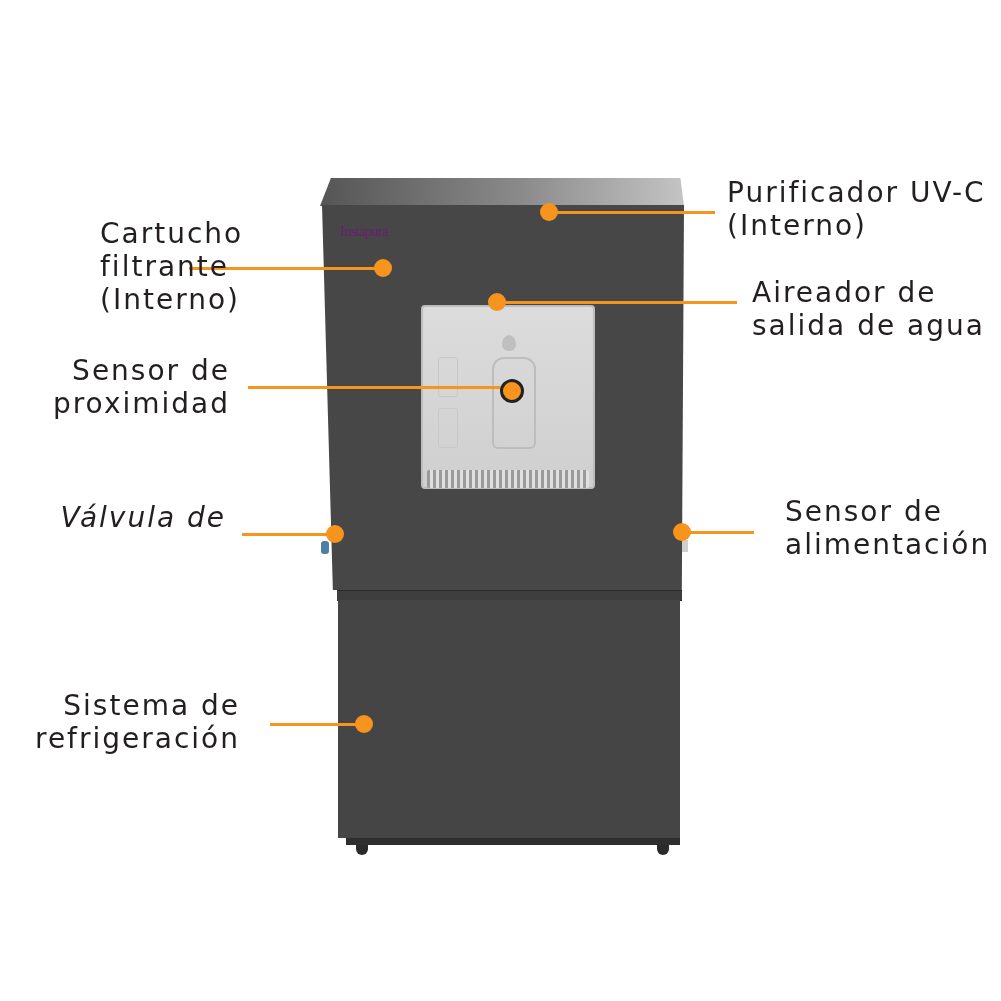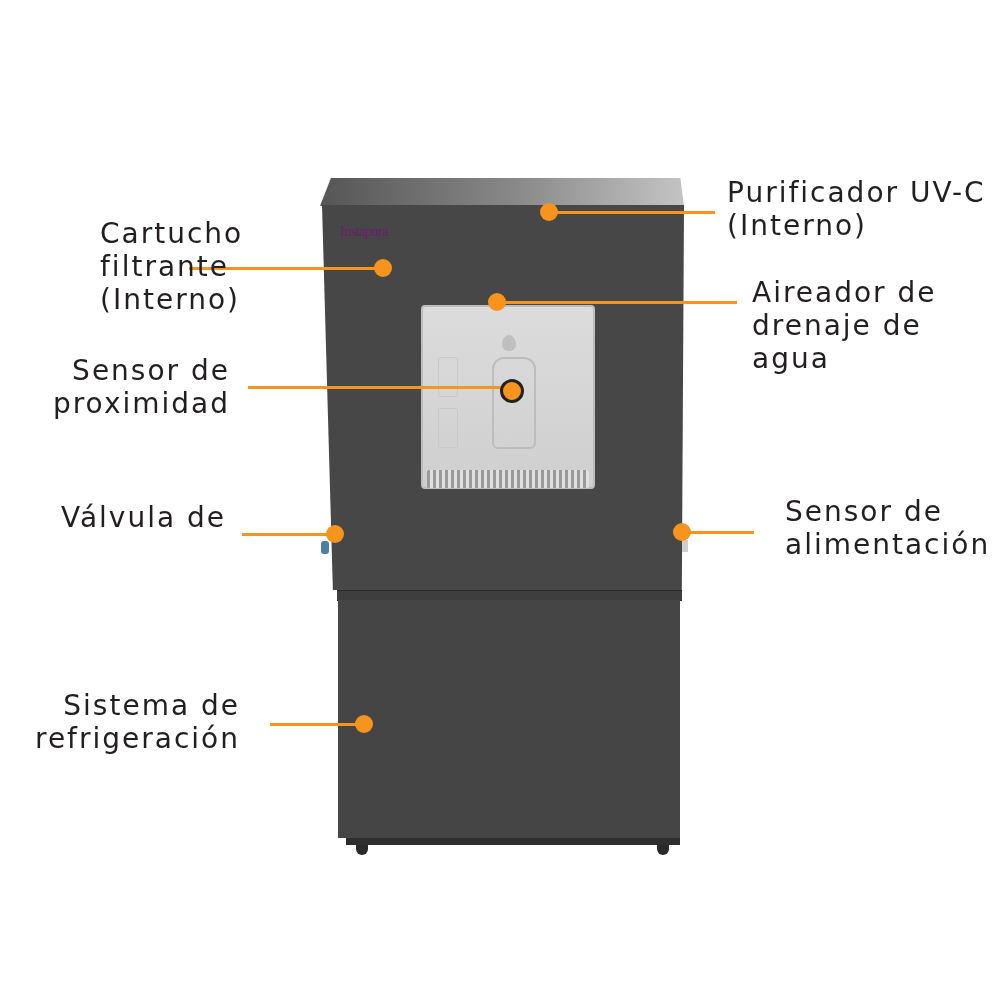--- a/index.html
+++ b/index.html
@@ -75,29 +75,29 @@
 </div>
 
 <div class="label" style="left:60px;top:217px;margin-left:40px;">
   <span>Cartucho</span>
   <span>filtrante</span>
   <span>(Interno)</span>
 </div>
 
 <div class="label" style="left:752px;top:276px;">
   <span>Aireador de</span>
-  <span>drenaje de agua</span>
+  <span>salida de agua</span>
 </div>
 
 <div class="label right" style="left:40px;width:190px;top:354px;">
   <span>Sensor de</span>
   <span>proximidad</span>
 </div>
 
-<div class="label right" style="left:40px;width:186px;top:501px;">
+<div class="label right" style="left:40px;width:186px;top:501px;font-style:italic;">
   <span>Válvula de</span>
 </div>
 
 <div class="label" style="left:785px;top:495px;">
   <span>Sensor de</span>
   <span>alimentación</span>
 </div>
 
 <div class="label right" style="left:20px;width:220px;top:689px;">
   <span>Sistema de</span>

